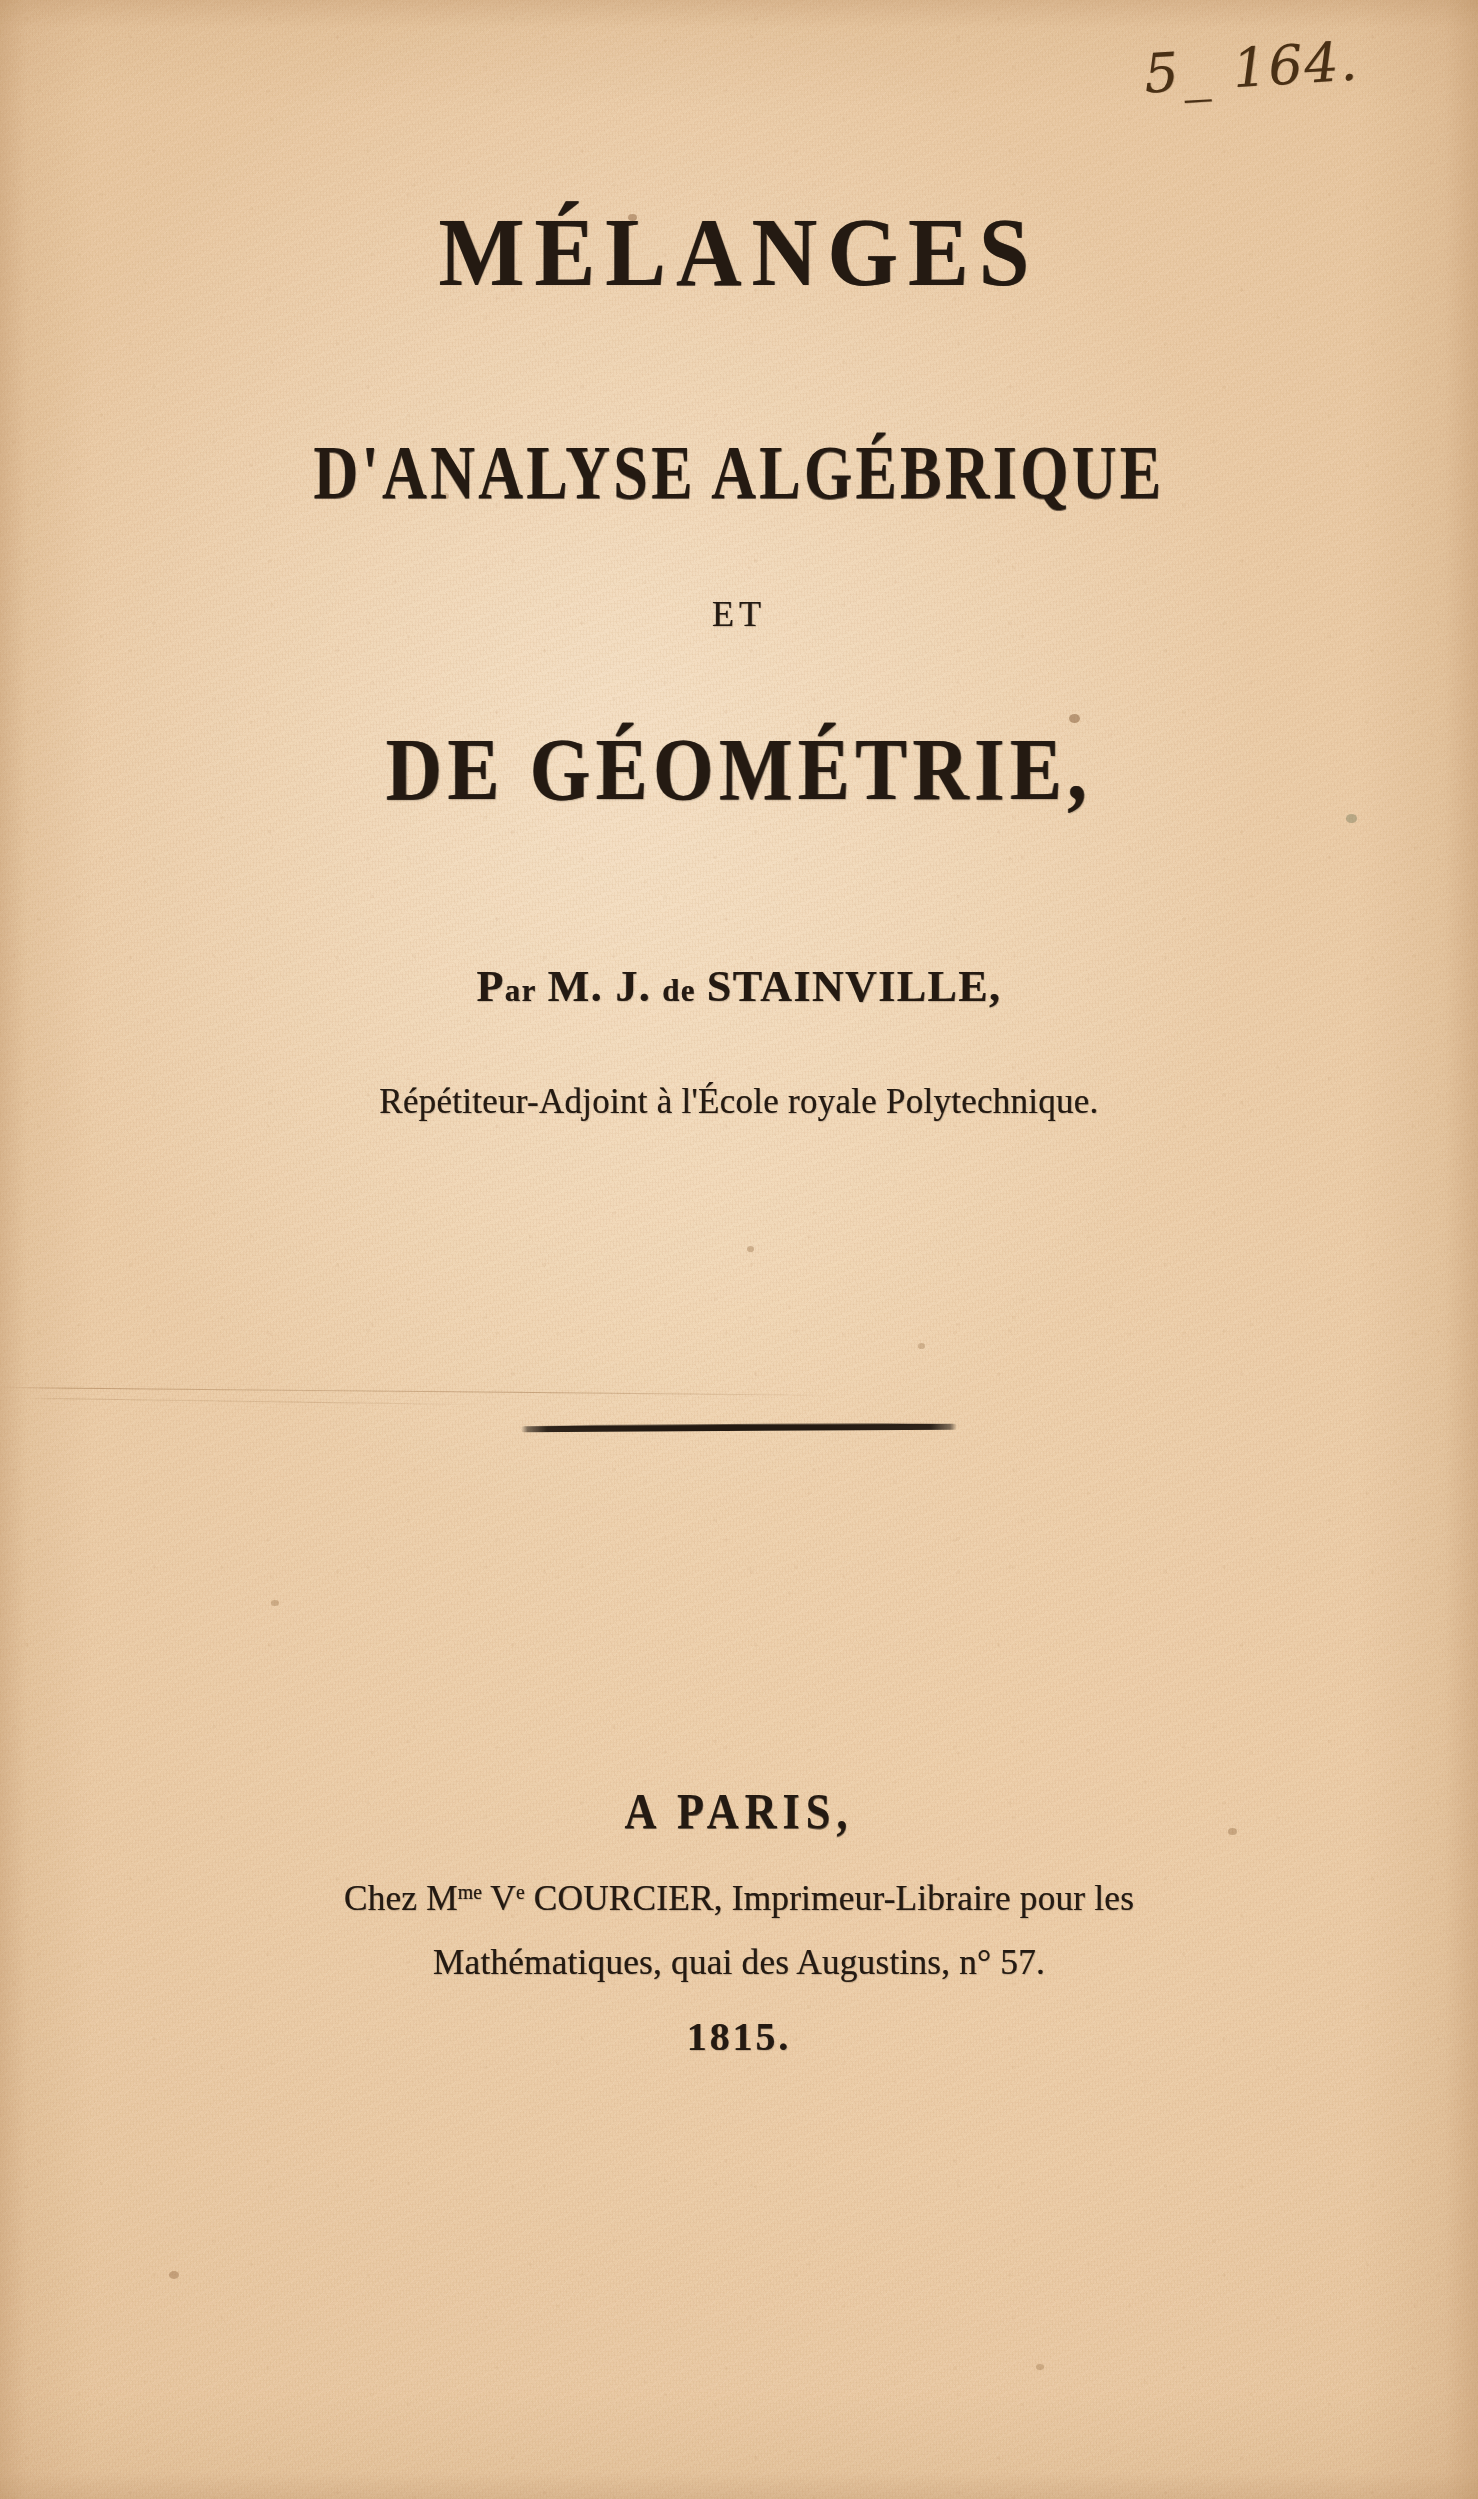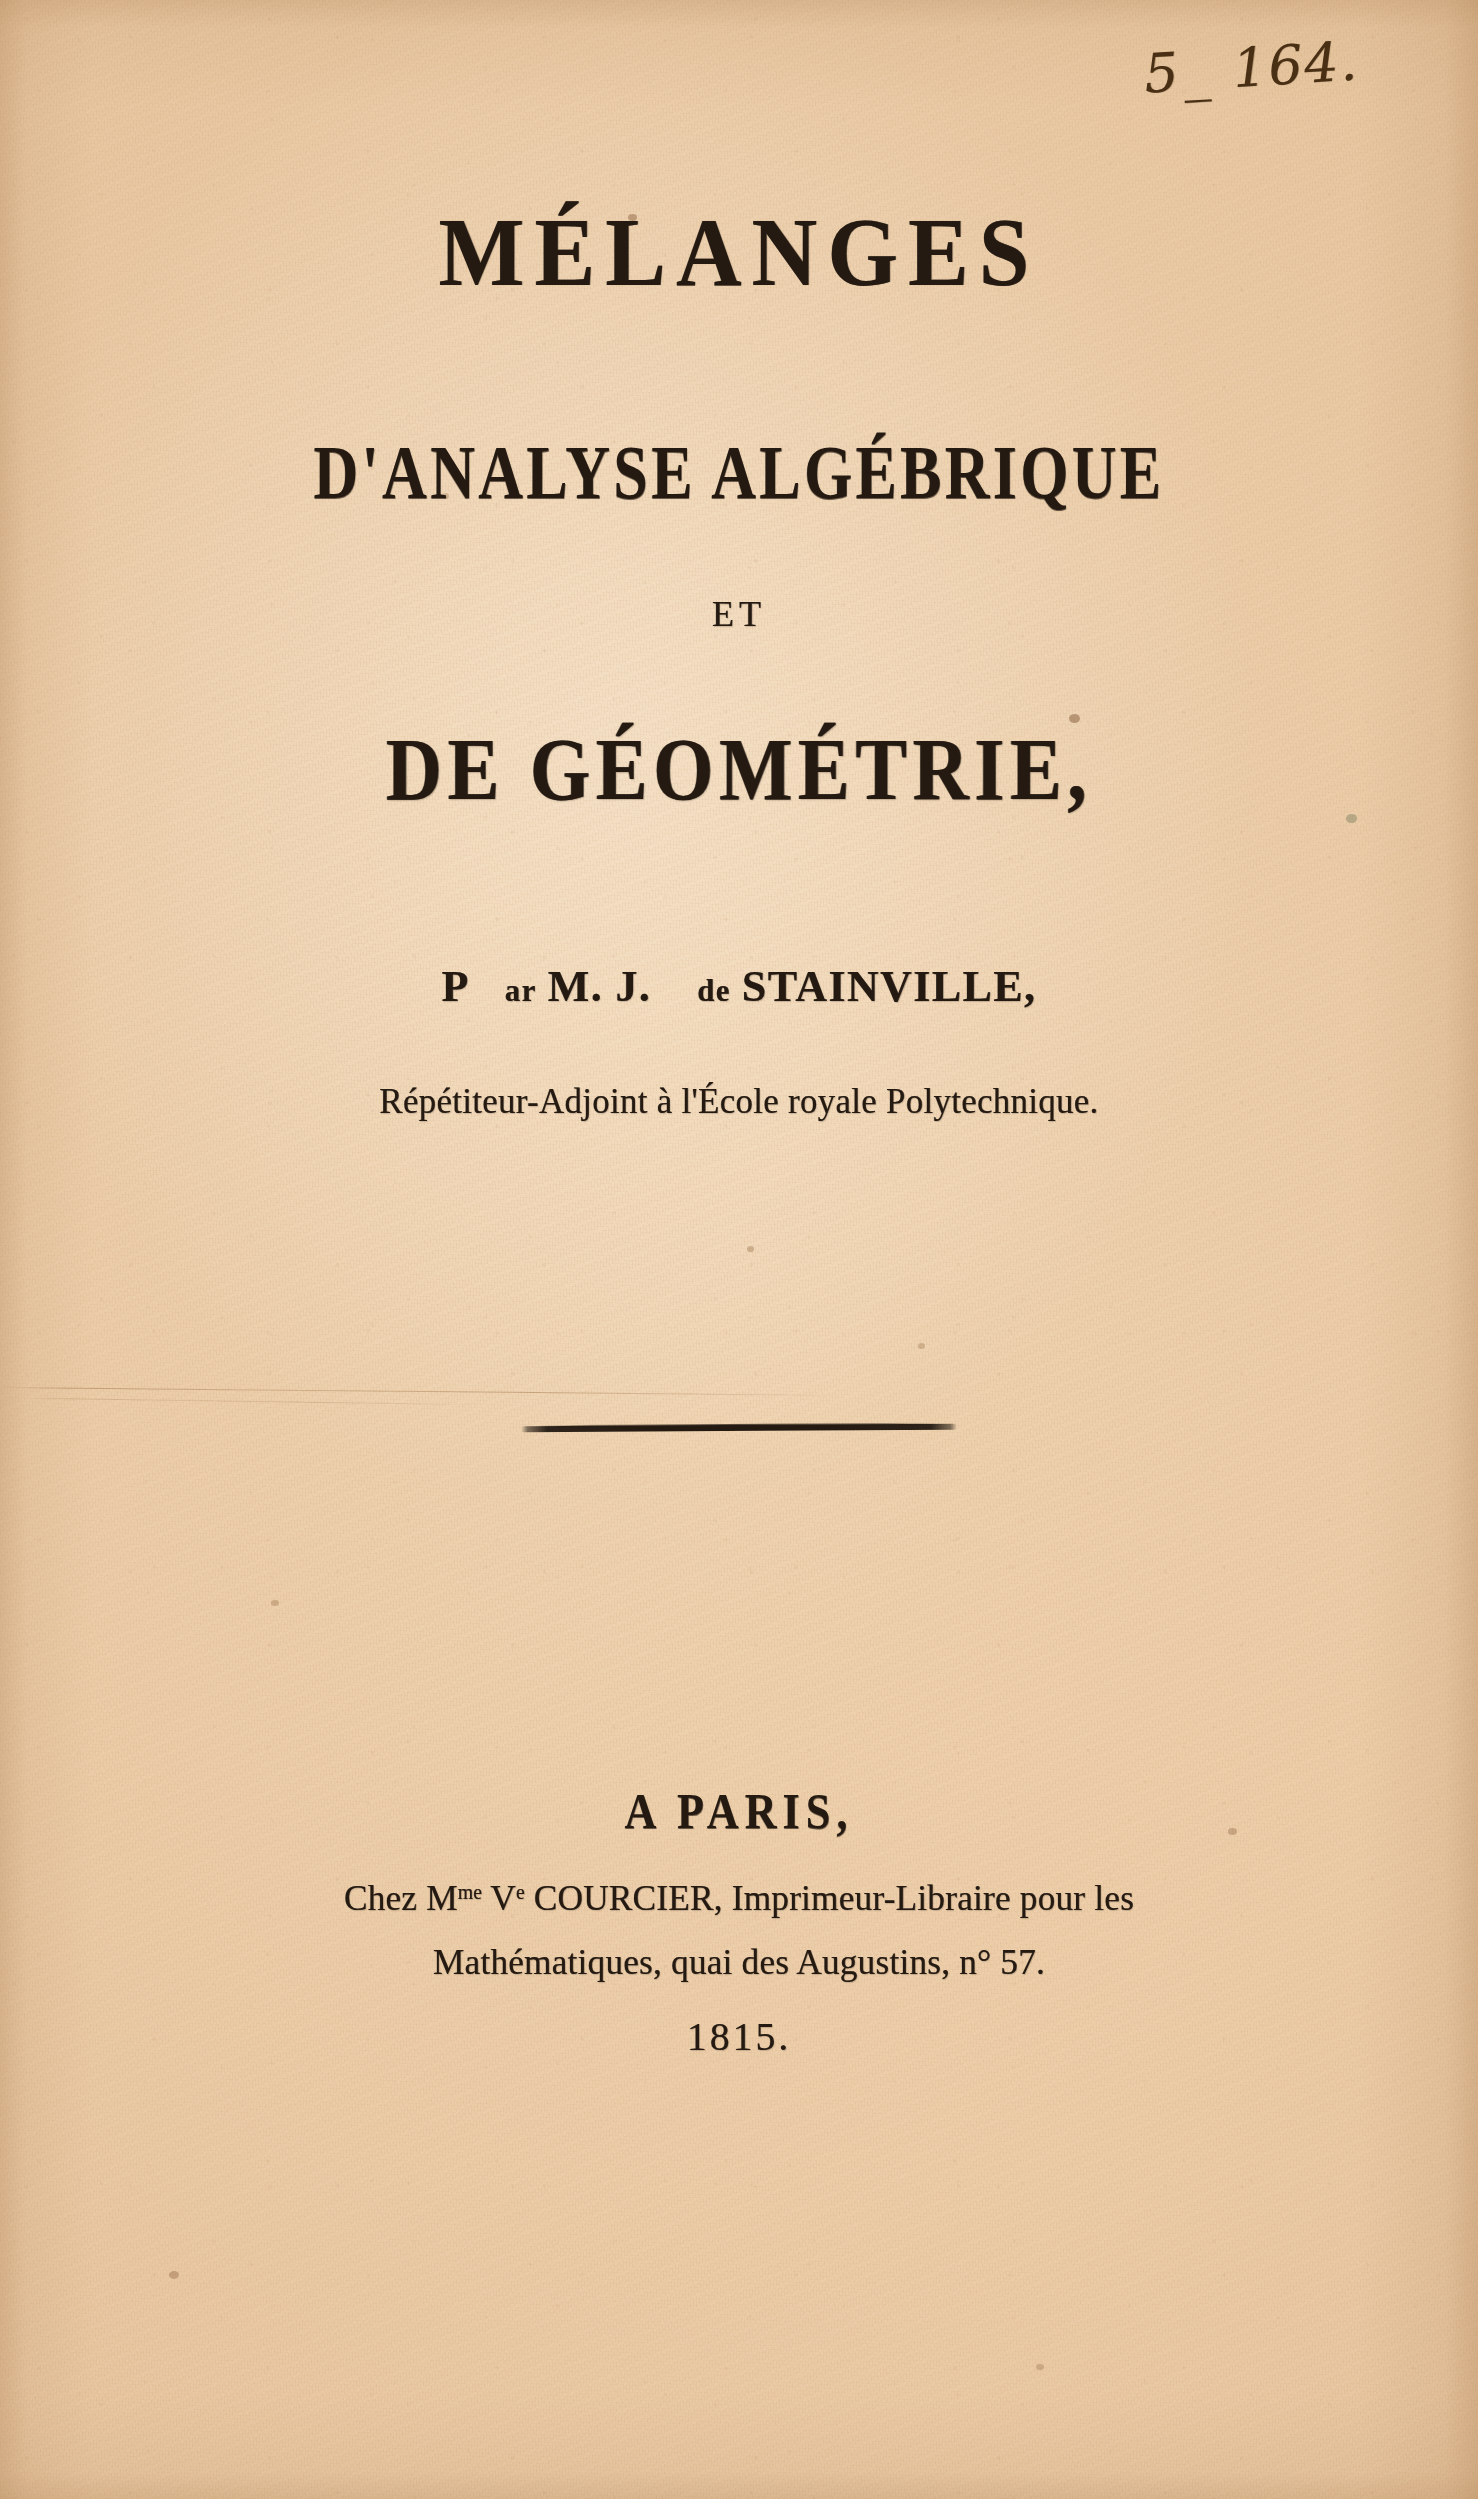--- a/index.html
+++ b/index.html
@@ -162,21 +162,21 @@
        1.1px 0.9px 1.3px rgba(55,38,24,0.26);
   }
 
   
   .t-author {
     top: 961px;
     font-size: 44px;
     letter-spacing: 1.4px;
     font-weight: 600;
   }
-  .t-author .sc { font-size: 0.70em; letter-spacing: 1.4px; margin-left: 35px; }
+  .t-author .sc { font-size: 0.70em; letter-spacing: 1.4px; }
   .t-author .gap-s { letter-spacing: 0; }
 
   
   .t-affil {
     top: 1080px;
     font-size: 36px;
     letter-spacing: 0.3px;
     font-weight: 500;
     transform: scaleX(0.97);
   }
@@ -250,21 +250,21 @@
   }
   .t-imprint1 sup, .t-imprint2 sup {
     font-size: 0.56em;
     vertical-align: 0.55em;
     letter-spacing: 0;
   }
   .t-year {
     top: 2013px;
     font-size: 40px;
     letter-spacing: 2.9px;
-    font-weight: 400;
+    font-weight: 700;
   }
 
   
   .annotation {
     position: absolute;
     top: 36px;
     right: 120px;
     font-family: "DejaVu Serif", "Liberation Serif", serif;
     font-style: italic;
     font-size: 54px;

